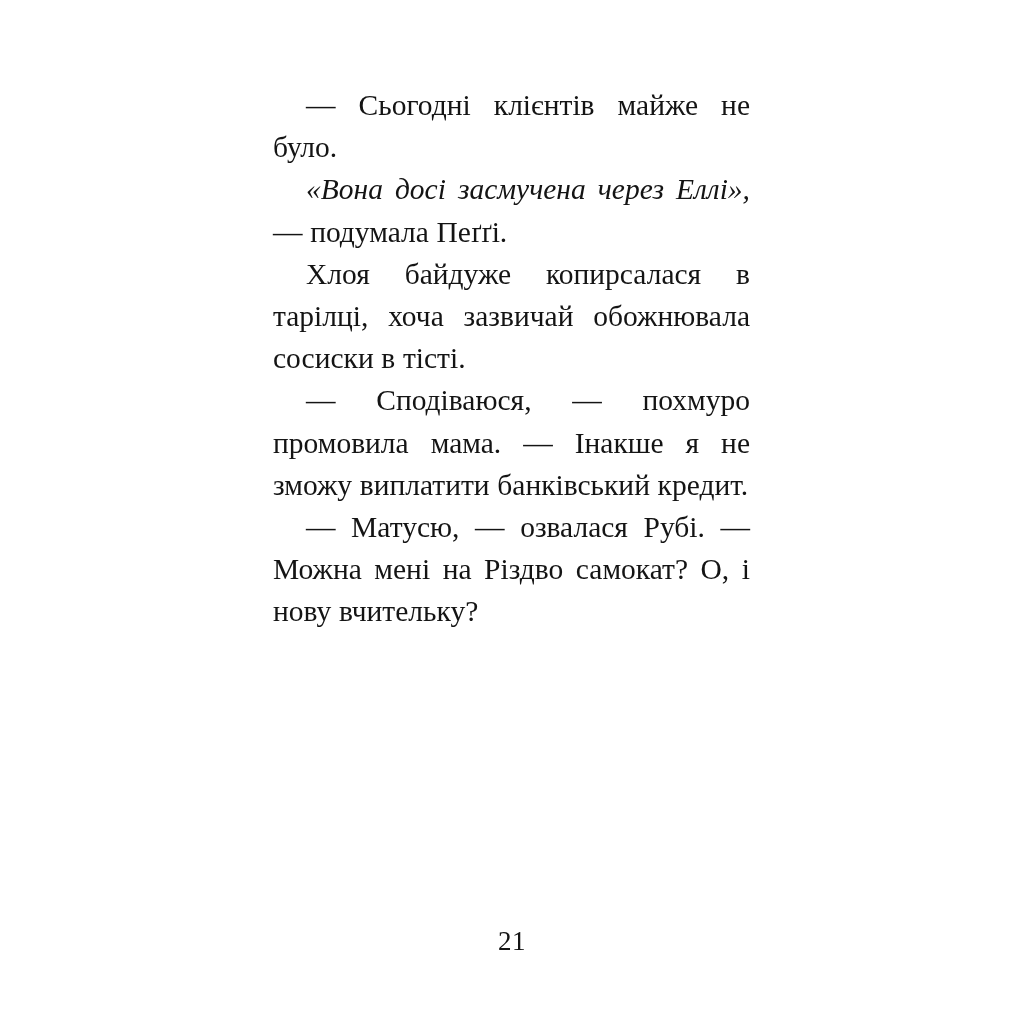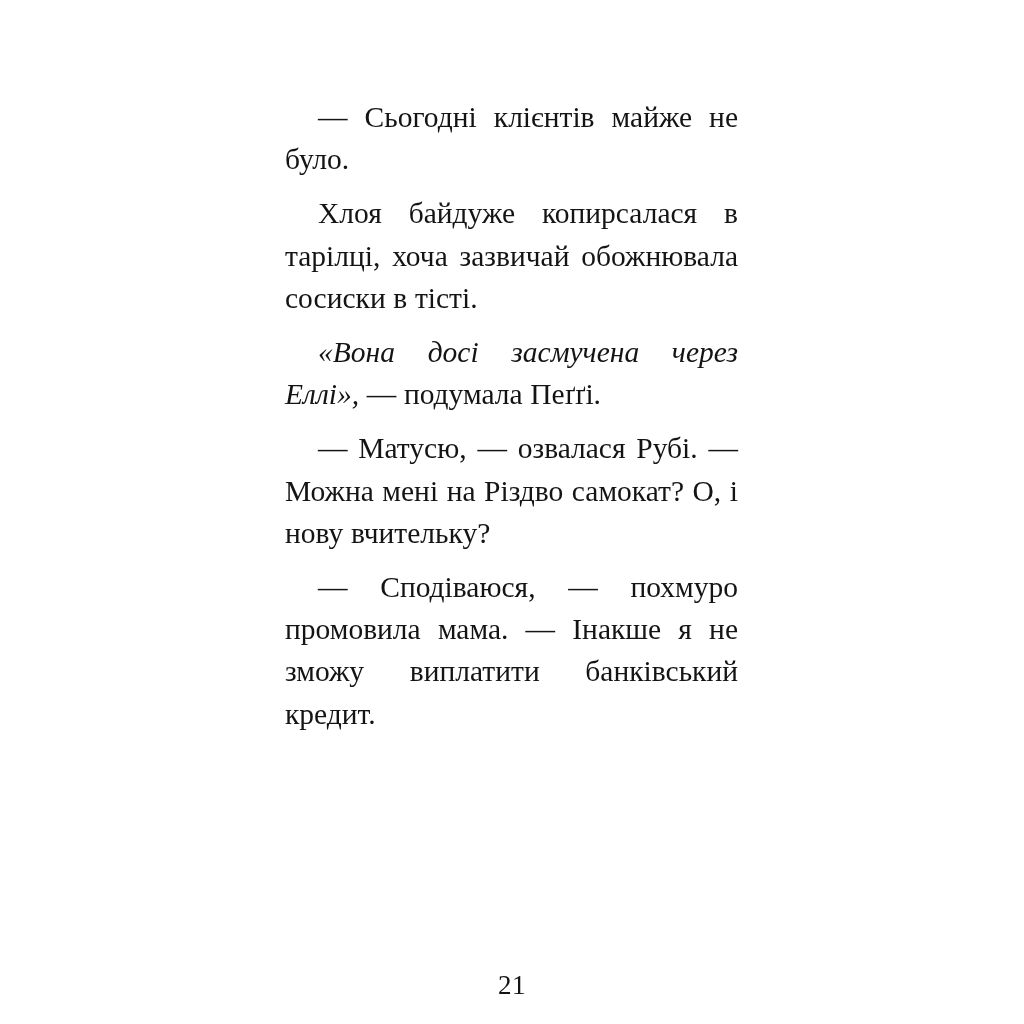--- a/index.html
+++ b/index.html
@@ -21,21 +21,21 @@
 
   
   .text-block {
     position: absolute;
     left: 273px;
     top: 84px;
     width: 477px;
   }
 
   .para {
-    margin: 12px;
+    margin: 0;
     padding: 0;
     color: #141414;
     font-size: 29.5px;
     line-height: 42.2px;
     text-align: justify;
     text-justify: inter-word;
     text-indent: 33px;
     hyphens: manual;
     word-spacing: 0.01em;
   }
@@ -53,39 +53,38 @@
   .folio {
     position: absolute;
     left: 0;
     right: 0;
     top: 925px;
     text-align: center;
     color: #141414;
     font-size: 27px;
     line-height: 32px;
     letter-spacing: 0.02em;
-    margin-top: 44px;
   }
 </style>
 </head>
 <body>
 
 <div class="page">
 
   <div class="text-block">
 
     <p class="para">— Сьогодні клієнтів майже не було.</p>
 
+    <p class="para"><span class="italic">«Вона досі засмучена через Еллі»,</span><span> — подумала Пеґґі.</span></p>
+
     <p class="para">Хлоя байдуже копирсалася в тарілці, хоча зазвичай обожнювала сосиски в тісті.</p>
 
-    <p class="para"><span class="italic">«Вона досі засмучена через Еллі»,</span><span> — подумала Пеґґі.</span></p>
 
+    <p class="para">— Сподіваюся, — похмуро промовила мама. — Інакше я не зможу виплатити банківський кредит.</p>
 
     <p class="para">— Матусю, — озвалася Рубі. — Можна мені на Різдво самокат? О, і нову вчительку?</p>
-
-    <p class="para">— Сподіваюся, — похмуро промовила мама. — Інакше я не зможу виплатити банківський кредит.</p>
 
 
   </div>
 
   <div class="folio">21</div>
 
 </div>
 
 </body></html>

